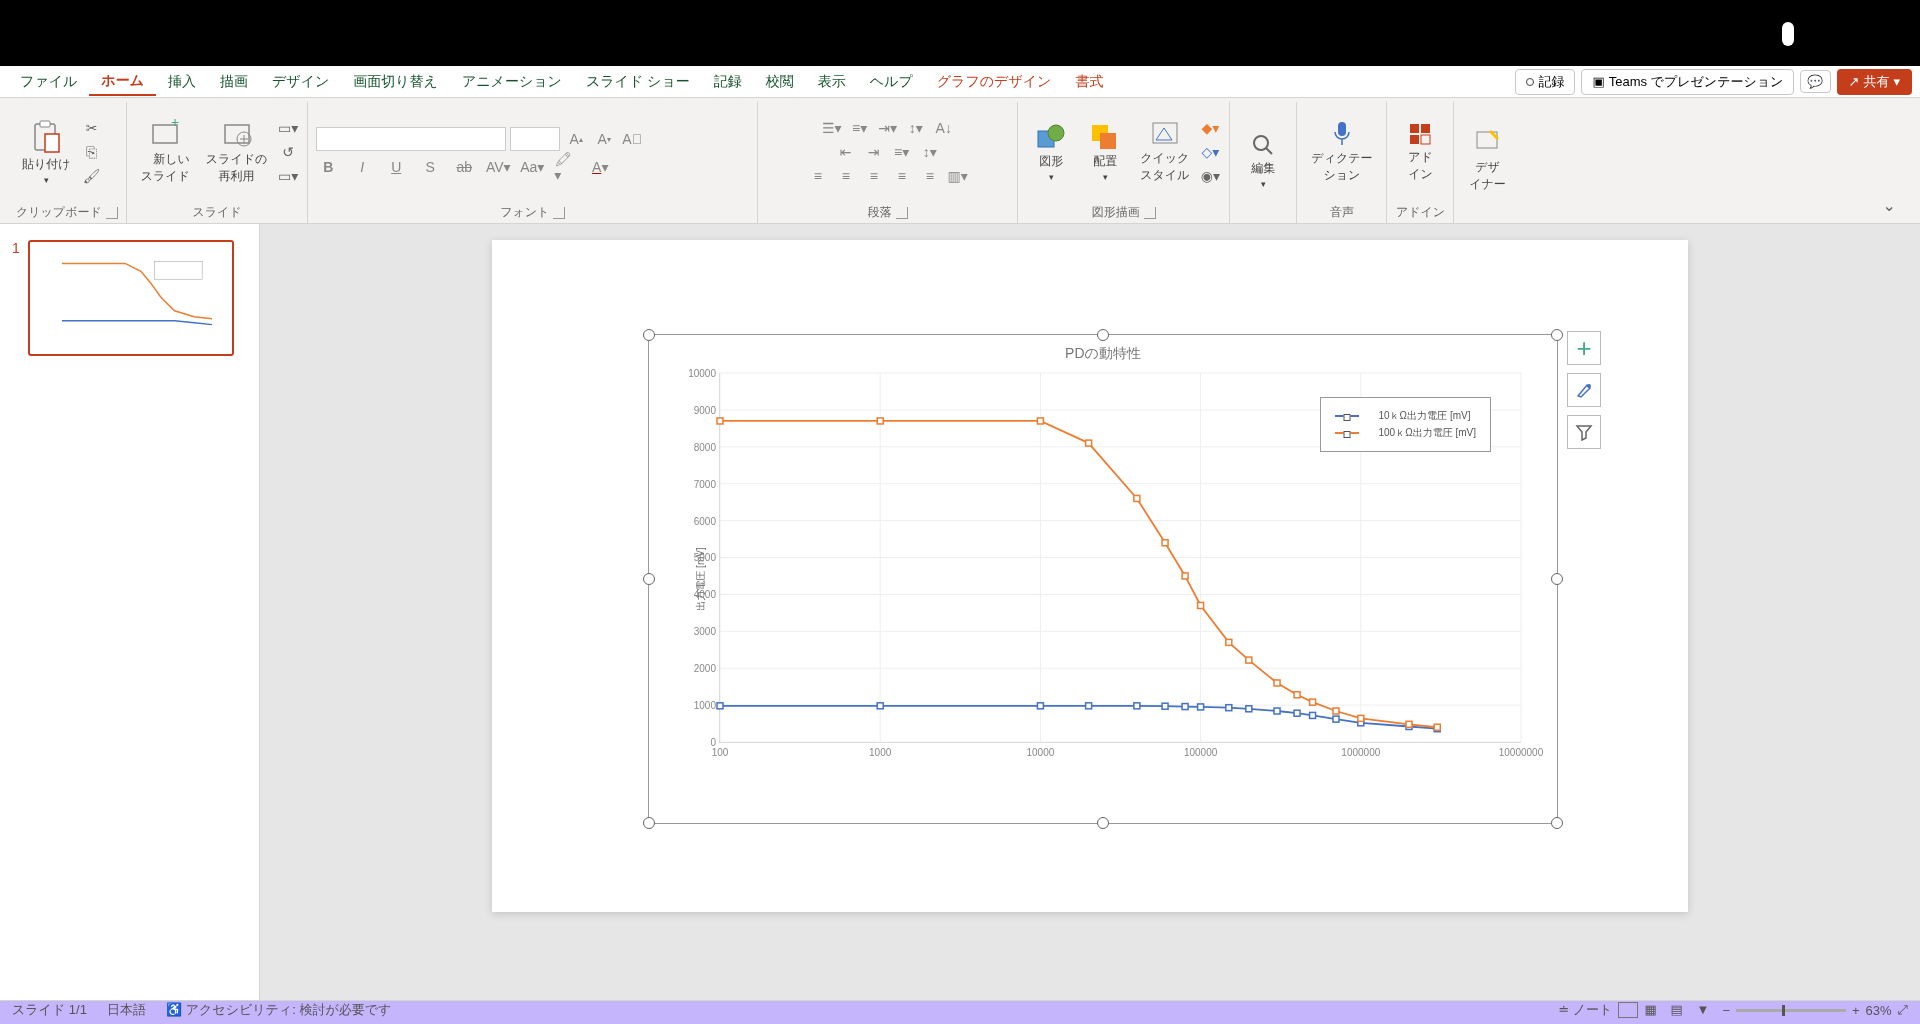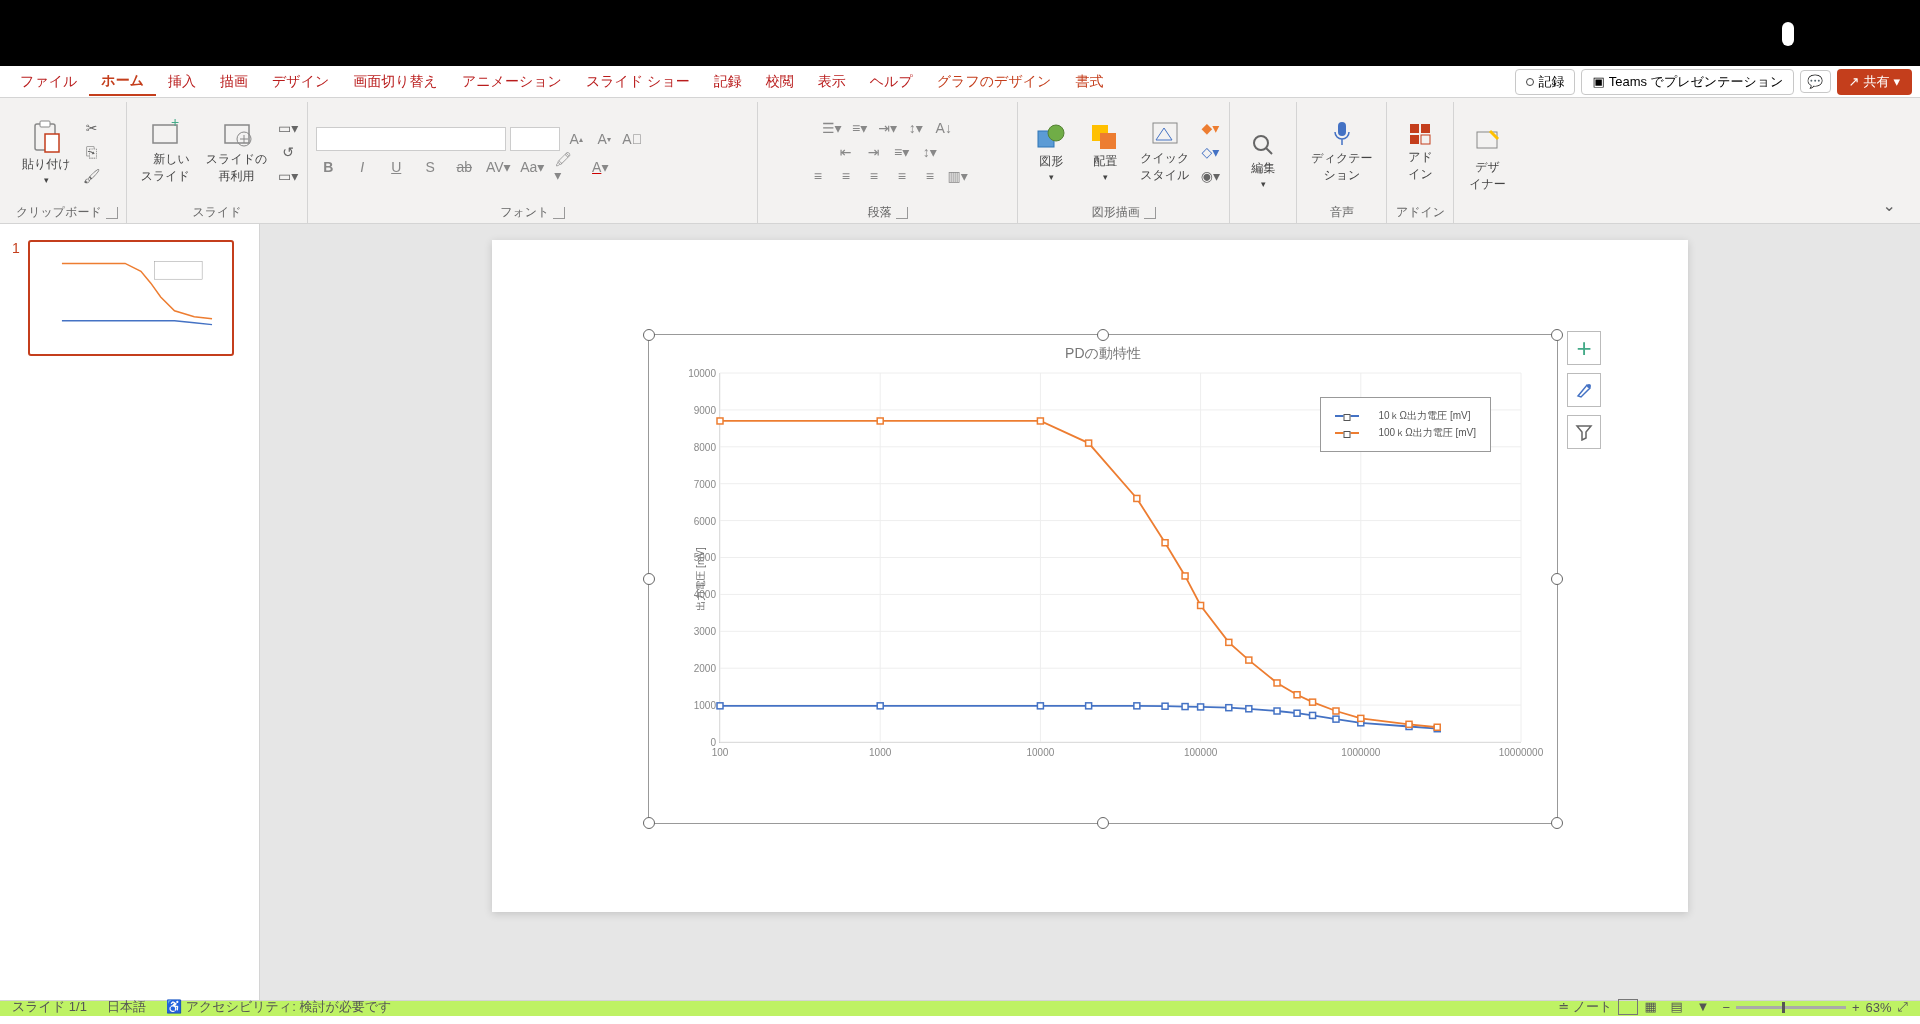--- a/index.html
+++ b/index.html
@@ -1,20 +1,20 @@
 <!DOCTYPE html>
 <html><head>
 <meta charset="utf-8">
 <style>
 * { box-sizing: border-box; margin: 0; padding: 0; font-family: "Meiryo UI", "Segoe UI", sans-serif; }
 body { background: #fff; overflow: hidden; width: 1920px; height: 1024px; }
 .title-bar { height: 66px; background: #000; position: relative; }
 .title-bar .mic { position: absolute; right: 126px; top: 22px; width: 12px; height: 24px; background: #fff; border-radius: 6px; }
 .menu-bar { height: 32px; background: #fff; border-bottom: 1px solid #d4d4d4; display: flex; align-items: center; padding: 0 8px; font-size: 14px; }
-.menu-item { padding: 4px 12px; cursor: pointer; color: #b91c1c; }
+.menu-item { padding: 4px 12px; cursor: pointer; color: #14532d; }
 .menu-item.active { color: #C43E1C; border-bottom: 2px solid #C43E1C; font-weight: 600; }
 .menu-item.contextual { color: #C43E1C; }
 .menu-right { margin-left: auto; display: flex; align-items: center; gap: 6px; }
 .menu-btn { border: 1px solid #c8c8c8; border-radius: 4px; padding: 3px 10px; font-size: 13px; display: flex; align-items: center; gap: 4px; background: #fff; cursor: pointer; }
 .share-btn { background: #C43E1C; color: #fff; border: none; border-radius: 4px; padding: 4px 12px; font-size: 13px; display: flex; align-items: center; gap: 4px; cursor: pointer; }
 .rec-dot { width: 8px; height: 8px; border: 1.5px solid #444; border-radius: 50%; display: inline-block; }
 .ribbon { height: 126px; background: #f3f2f1; border-bottom: 1px solid #d4d4d4; display: flex; padding: 4px 8px 0; }
 .ribbon-group { display: flex; flex-direction: column; border-right: 1px solid #d4d4d4; padding: 0 8px; }
 .ribbon-group-content { flex: 1; display: flex; align-items: center; gap: 4px; }
 .ribbon-group-label { text-align: center; font-size: 12px; color: #666; padding: 2px 0; display: flex; justify-content: center; align-items: center; gap: 4px; }
@@ -44,21 +44,21 @@
 .y-tick { position: absolute; left: -40px; width: 36px; text-align: right; font-size: 10px; color: #888; transform: translateY(-50%); }
 .x-tick { position: absolute; bottom: -16px; font-size: 10px; color: #888; transform: translateX(-50%); }
 .y-axis-label { position: absolute; left: 14px; top: 50%; transform: translateY(-50%) rotate(-90deg); transform-origin: center; font-size: 10px; color: #666; white-space: nowrap; }
 .x-axis-label { text-align: center; font-size: 10px; color: #666; margin-top: 20px; }
 .legend { position: absolute; right: 60px; top: 56px; border: 1px solid #999; background: #fff; padding: 8px 14px; font-size: 10px; color: #555; }
 .legend-item { display: flex; align-items: center; gap: 20px; margin: 3px 0; }
 .legend-line { width: 24px; height: 0; border-top: 2px solid; position: relative; }
 .legend-line::after { content: ''; position: absolute; left: 50%; top: -3px; width: 5px; height: 5px; border: 1px solid; background: #fff; transform: translateX(-50%); }
 svg.plot-svg { position: absolute; inset: 0; width: 100%; height: 100%; overflow: visible; }
 .marker { fill: #fff; stroke-width: 1.5; }
-.status-bar { height: 16px; background: #bef264; border-top: 1px solid #d4d4d4; display: flex; align-items: flex-end; font-size: 13px; color: #555; padding: 0 12px; gap: 20px; }
+.status-bar { height: 24px; background: #c4b5fd; border-top: 1px solid #d4d4d4; display: flex; align-items: flex-start; font-size: 13px; color: #555; padding: 0 12px; gap: 20px; }
 .status-right { margin-left: auto; display: flex; align-items: center; gap: 6px; }
 .view-btn { width: 20px; height: 16px; border: 1.5px solid #777; cursor: pointer; }
 .zoom-slider { width: 110px; height: 3px; background: #aaa; position: relative; }
 .zoom-slider::after { content: ''; position: absolute; left: 42%; top: -4px; width: 3px; height: 11px; background: #555; }
 .thumb-chart { position: absolute; inset: 10px 18px 14px 26px; }
 .thumb-chart svg { width: 100%; height: 100%; }
 .ico-svg { display: inline-block; }
 </style>
 </head>
 <body>

